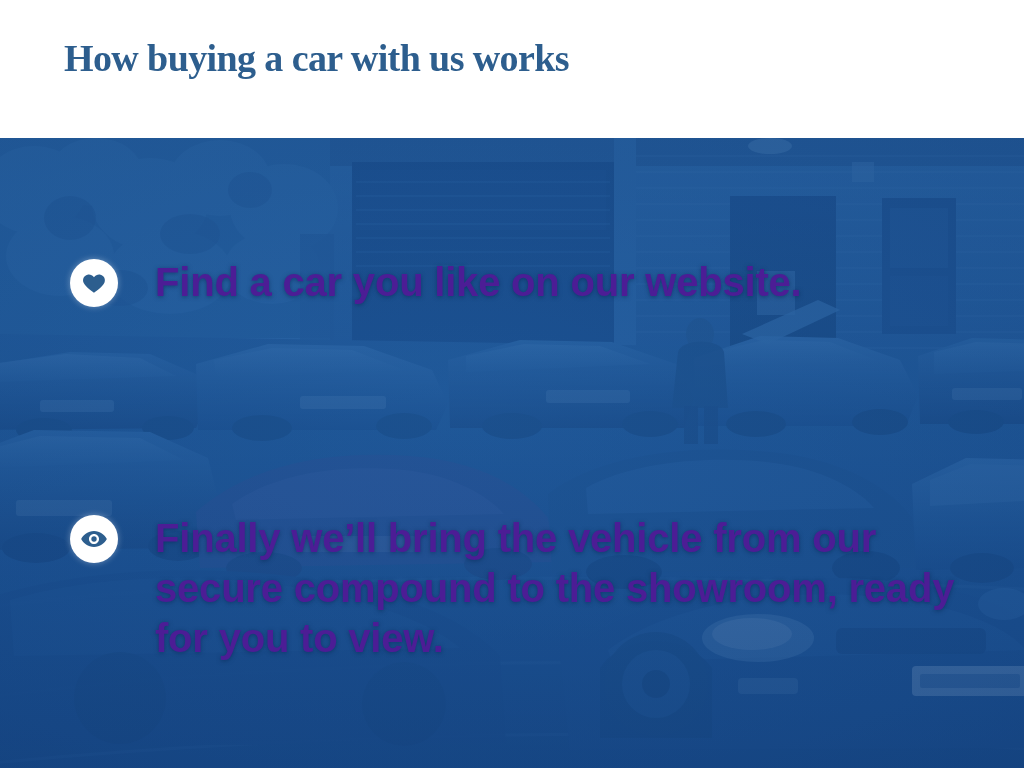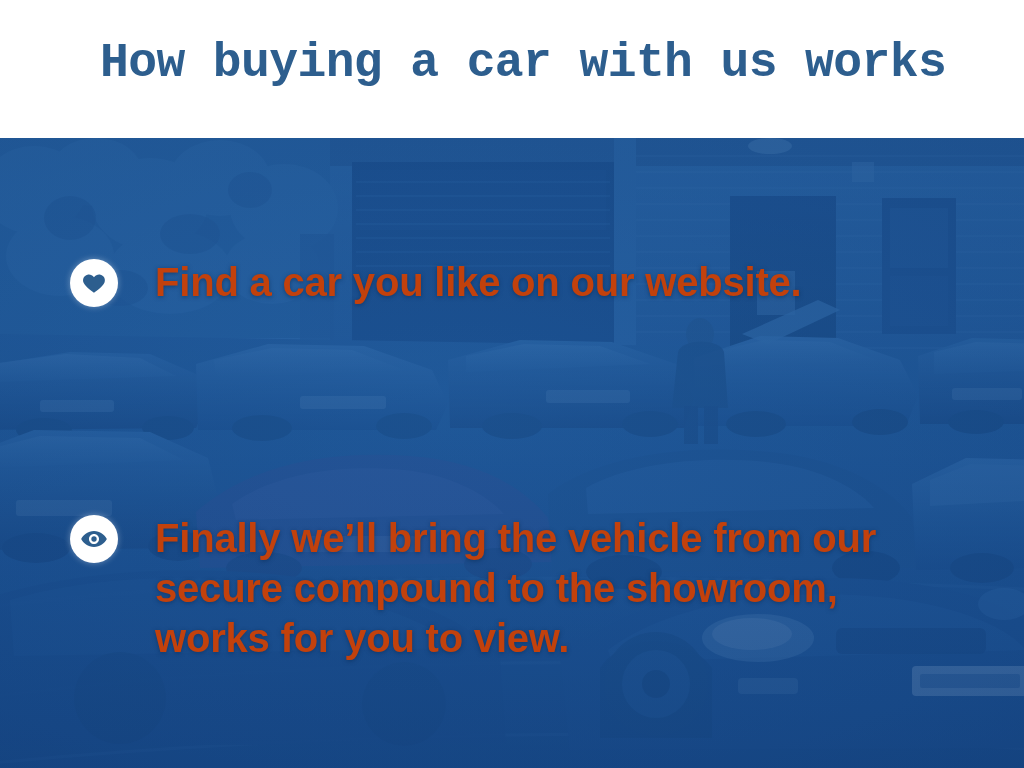--- a/index.html
+++ b/index.html
@@ -22,27 +22,26 @@
     position:absolute;
     left:0; top:0;
     width:1024px; height:138px;
     background:#ffffff;
     z-index:30;
   }
   #page-title {
     position:absolute;
     left:64px;
     top:36px;
-    font-size:48px;
+    font-size:38px;
     font-weight:bold;
     letter-spacing:-0.6px;
     color:#2D5E8E;
     white-space:nowrap;
-    font-family:Liberation Mono, monospace;
-    margin-left:36px;
+    font-family:Liberation Serif, serif;
   }
 
   
   #photo {
     position:absolute;
     left:0; top:138px;
     width:1024px; height:630px;
     overflow:hidden;
     background:#1E5594;
   }
@@ -83,21 +82,21 @@
     flex:0 0 auto;
     width:48px; height:48px;
     border-radius:50%;
     background:#ffffff;
     display:flex; align-items:center; justify-content:center;
     box-shadow:0 0 6px rgba(255,255,255,0.35);
   }
   .step-icon svg { display:block; }
   .step-text {
     margin-left:37px;
-    color:#c2410c;
+    color:#4c1d95;
     font-size:40px;
     font-weight:bold;
     line-height:50px;
     letter-spacing:-0.2px;
     text-shadow:0 1px 4px rgba(8,40,80,0.55);
     max-width:805px;
     font-family:"Liberation Sans", sans-serif;
   }
 
   #step-0 { left:70px; top:119px; }
@@ -364,17 +363,17 @@
     </div>
 
 
     <div class="step" id="step-2">
       <span class="step-icon">
         <svg width="28" height="28" viewBox="0 0 24 24" aria-hidden="true">
           <path d="M12 5.2C6.9 5.2 2.7 8.6 1 12c1.7 3.4 5.9 6.8 11 6.8S21.3 15.4 23 12c-1.7-3.4-5.9-6.8-11-6.8zm0 11.1c-2.4 0-4.3-1.9-4.3-4.3S9.6 7.7 12 7.7s4.3 1.9 4.3 4.3-1.9 4.3-4.3 4.3z" fill="#2D5E8E"></path>
           <circle cx="12" cy="12" r="2.3" fill="#2D5E8E"></circle>
         </svg>
       </span>
-      <span class="step-text">Finally we’ll bring the vehicle from our secure compound to the showroom, works for you to view.</span>
+      <span class="step-text">Finally we’ll bring the vehicle from our secure compound to the showroom, ready for you to view.</span>
     </div>
 
   </div>
 </div>
 
 </body></html>

